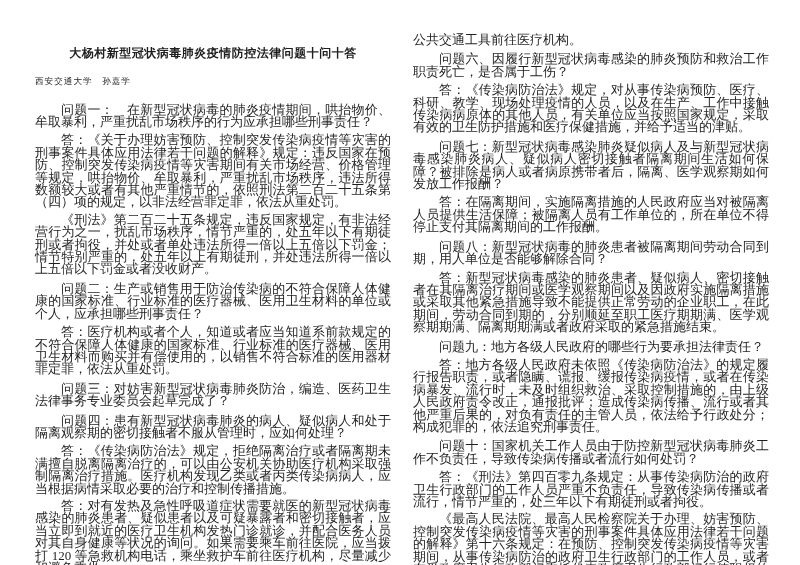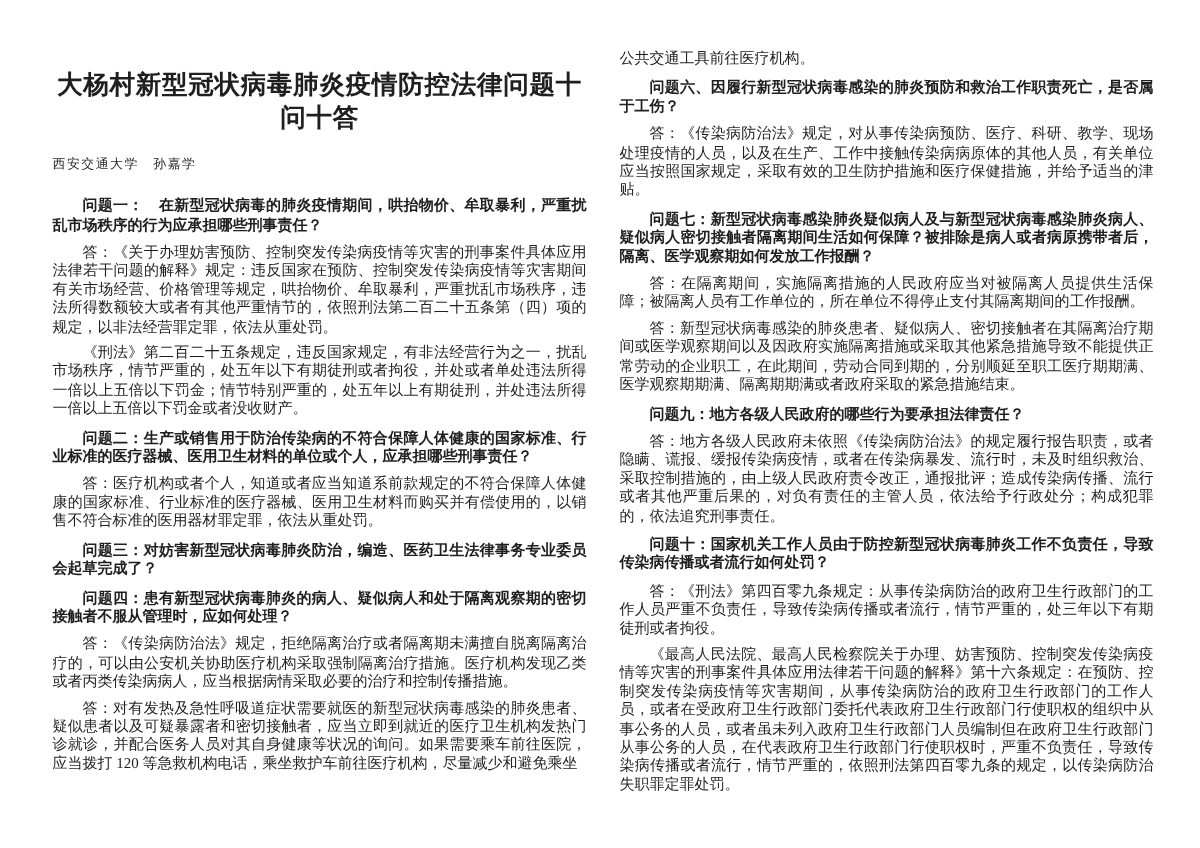--- a/index.html
+++ b/index.html
@@ -12,44 +12,44 @@
     color:#1f1f1f;
   }
   .col{
     position:absolute;
     top:0;
     width:356px;
   }
   .col.left{left:35px;top:38px;}
   .col.right{left:413px;top:34px;}
   .doc-title{
-    font-size:17px;
+    font-size:12px;
     font-weight:bold;
     text-align:center;
     margin:8px 0 0 0;
     letter-spacing:.5px;
     line-height:1.3;
   }
   .author{
     font-size:8.6px;
     text-align:left;
     margin:14px 0 16px 0;
     color:#2a2a2a;
     letter-spacing:1px;
   }
   .block{
-    font-size:10px;
+    font-size:13px;
     line-height:12.4px;
     text-align:justify;
     margin:0 0 5px 0;
   }
   .block.body{text-indent:2em;}
   .block.cont{text-indent:0;}
   .block.heading{
-    font-weight:bold;
+    font-weight:normal;
     text-indent:2em;
     margin:7px 0 6px 0;
   }
 </style>
 </head>
 <body>
 
 <div class="sheet">
 
   <div class="col left">
@@ -66,20 +66,21 @@
     <p class="block body">答：《传染病防治法》规定，拒绝隔离治疗或者隔离期未满擅自脱离隔离治疗的，可以由公安机关协助医疗机构采取强制隔离治疗措施。医疗机构发现乙类或者丙类传染病病人，应当根据病情采取必要的治疗和控制传播措施。</p>
     <p class="block body">答：对有发热及急性呼吸道症状需要就医的新型冠状病毒感染的肺炎患者、疑似患者以及可疑暴露者和密切接触者，应当立即到就近的医疗卫生机构发热门诊就诊，并配合医务人员对其自身健康等状况的询问。如果需要乘车前往医院，应当拨打 120 等急救机构电话，乘坐救护车前往医疗机构，尽量减少和避免乘坐</p>
   </div>
 
   <div class="col right">
     <p class="block cont">公共交通工具前往医疗机构。</p>
     <p class="block heading">问题六、因履行新型冠状病毒感染的肺炎预防和救治工作职责死亡，是否属于工伤？</p>
     <p class="block body">答：《传染病防治法》规定，对从事传染病预防、医疗、科研、教学、现场处理疫情的人员，以及在生产、工作中接触传染病病原体的其他人员，有关单位应当按照国家规定，采取有效的卫生防护措施和医疗保健措施，并给予适当的津贴。</p>
     <p class="block heading">问题七：新型冠状病毒感染肺炎疑似病人及与新型冠状病毒感染肺炎病人、疑似病人密切接触者隔离期间生活如何保障？被排除是病人或者病原携带者后，隔离、医学观察期如何发放工作报酬？</p>
     <p class="block body">答：在隔离期间，实施隔离措施的人民政府应当对被隔离人员提供生活保障；被隔离人员有工作单位的，所在单位不得停止支付其隔离期间的工作报酬。</p>
+    <p class="block heading">问题八：新型冠状病毒的肺炎患者被隔离期间劳动合同到期，用人单位是否能够解除合同？</p>
     <p class="block body">答：新型冠状病毒感染的肺炎患者、疑似病人、密切接触者在其隔离治疗期间或医学观察期间以及因政府实施隔离措施或采取其他紧急措施导致不能提供正常劳动的企业职工，在此期间，劳动合同到期的，分别顺延至职工医疗期期满、医学观察期期满、隔离期期满或者政府采取的紧急措施结束。</p>
     <p class="block heading">问题九：地方各级人民政府的哪些行为要承担法律责任？</p>
     <p class="block body">答：地方各级人民政府未依照《传染病防治法》的规定履行报告职责，或者隐瞒、谎报、缓报传染病疫情，或者在传染病暴发、流行时，未及时组织救治、采取控制措施的，由上级人民政府责令改正，通报批评；造成传染病传播、流行或者其他严重后果的，对负有责任的主管人员，依法给予行政处分；构成犯罪的，依法追究刑事责任。</p>
     <p class="block heading">问题十：国家机关工作人员由于防控新型冠状病毒肺炎工作不负责任，导致传染病传播或者流行如何处罚？</p>
     <p class="block body">答：《刑法》第四百零九条规定：从事传染病防治的政府卫生行政部门的工作人员严重不负责任，导致传染病传播或者流行，情节严重的，处三年以下有期徒刑或者拘役。</p>
     <p class="block body">《最高人民法院、最高人民检察院关于办理、妨害预防、控制突发传染病疫情等灾害的刑事案件具体应用法律若干问题的解释》第十六条规定：在预防、控制突发传染病疫情等灾害期间，从事传染病防治的政府卫生行政部门的工作人员，或者在受政府卫生行政部门委托代表政府卫生行政部门行使职权的组织中从事公务的人员，或者虽未列入政府卫生行政部门人员编制但在政府卫生行政部门从事公务的人员，在代表政府卫生行政部门行使职权时，严重不负责任，导致传染病传播或者流行，情节严重的，依照刑法第四百零九条的规定，以传染病防治失职罪定罪处罚。</p>
   </div>
 
 </div>
 

